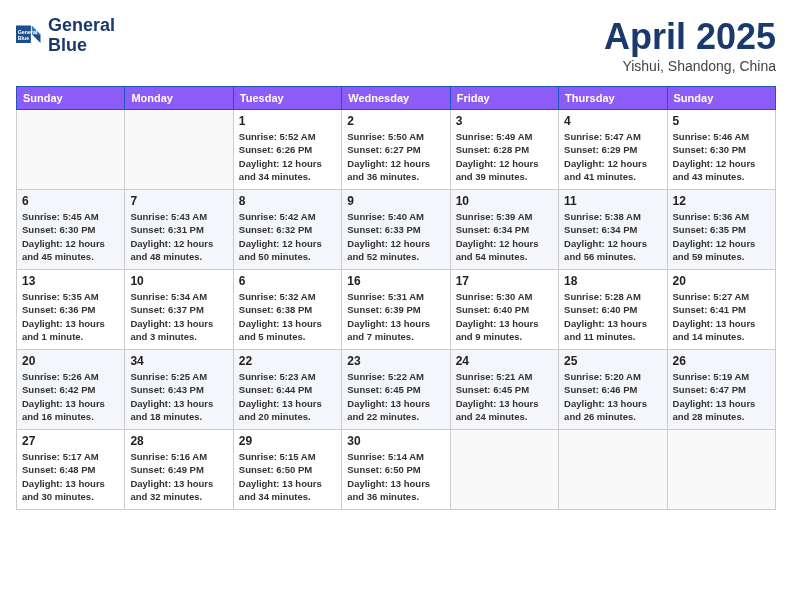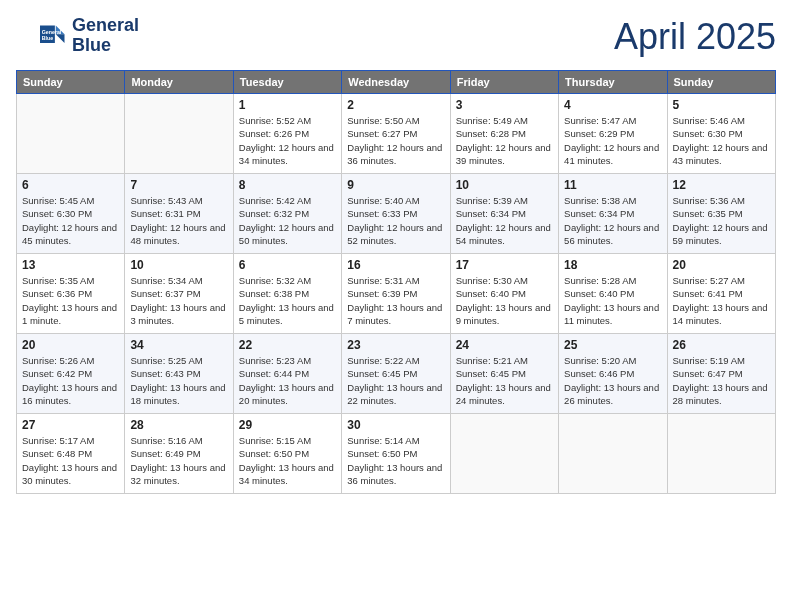--- a/index.html
+++ b/index.html
@@ -13,54 +13,53 @@
     .header {
       display: flex;
       justify-content: space-between;
       align-items: flex-start;
       margin-bottom: 12px;
     }
     .logo {
       display: flex;
       align-items: center;
       gap: 4px;
-      margin-left: 24px;
     }
     .logo-text {
       font-size: 18px;
       font-weight: bold;
       color: #1a3a6b;
       line-height: 1.1;
     }
     .logo-text span {
       display: block;
     }
     .logo-icon {
       width: 28px;
       height: 28px;
     }
     .title-block {
       text-align: right;
     }
     .month-title {
       font-size: 36px;
-      font-weight: normal;
+      font-weight: bold;
       color: #1a3a6b;
     }
     .location {
       font-size: 14px;
       color: #444;
     }
     table {
       width: 100%;
       border-collapse: collapse;
       font-size: 10px;
     }
     thead th {
-      background-color: #737373;
+      background-color: #8b5cf6;
       color: white;
       padding: 5px 6px;
       text-align: left;
       font-size: 11px;
       font-weight: bold;
       border: 1px solid #2255bb;
     }
     tbody td {
       border: 1px solid #ccc;
       vertical-align: top;
@@ -74,20 +73,21 @@
     .day-num {
       font-size: 12px;
       font-weight: bold;
       color: #222;
       margin-bottom: 2px;
     }
     .day-info {
       color: #333;
       font-size: 9.5px;
       line-height: 1.4;
+      font-weight: bold;
     }
     tr:nth-child(even) td {
       background-color: #f4f6fb;
     }
     tr:nth-child(odd) td {
       background-color: #ffffff;
     }
     tbody td.empty {
       background: #f9f9f9 !important;
     }
@@ -105,20 +105,21 @@
       <text x="2" y="14" font-size="6" fill="white" font-family="Arial" font-weight="bold">General</text>
       <text x="2" y="21" font-size="6" fill="white" font-family="Arial" font-weight="bold">Blue</text>
     </svg>
     <div class="logo-text">
       <span>General</span>
       <span>Blue</span>
     </div>
   </div>
   <div class="title-block">
     <div class="month-title">April 2025</div>
+    <div class="location">Yishui, Shandong, China</div>
   </div>
 </div>
 
 <table>
   <thead>
     <tr>
     <th>Sunday</th>
         <th>Monday</th>
         <th>Tuesday</th>
         <th>Wednesday</th>

